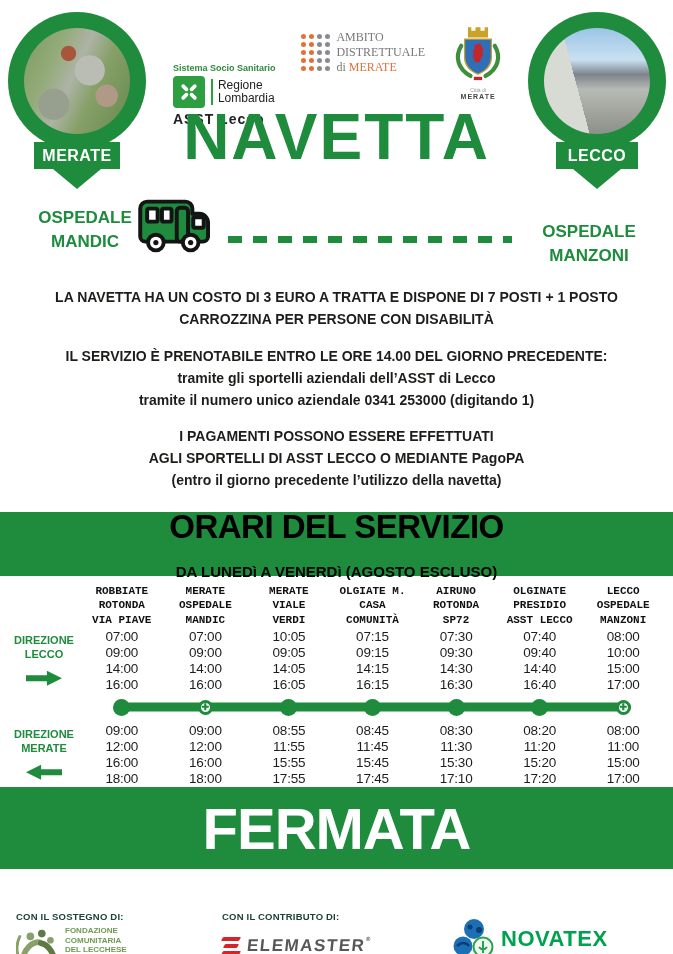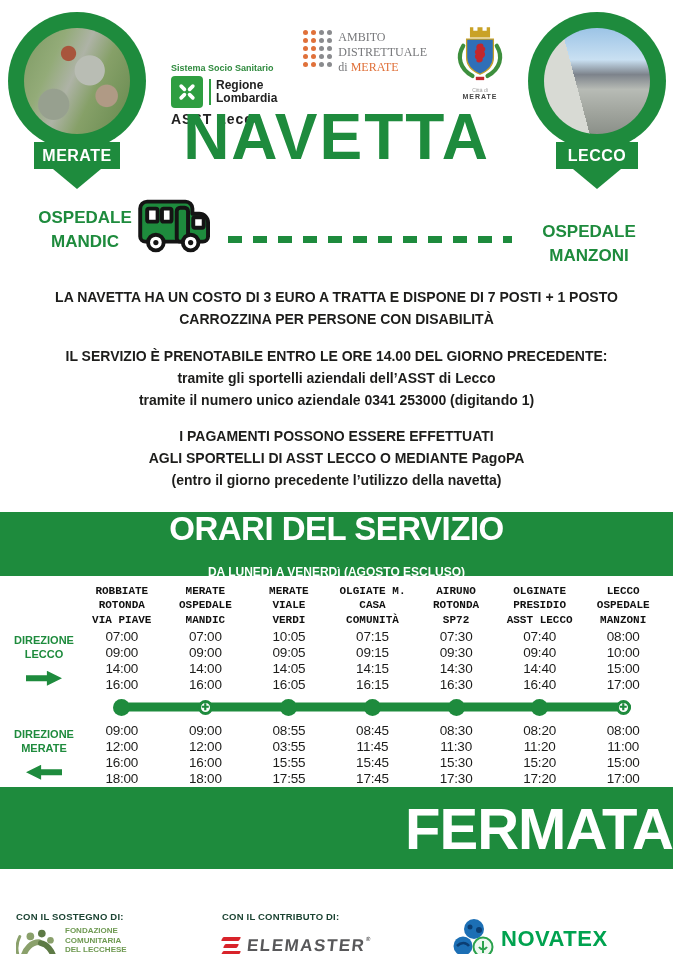--- a/index.html
+++ b/index.html
@@ -30,23 +30,23 @@
   .pin-tab{margin-top:-8px;min-width:82px;padding:5px 8px 4px;background:var(--green);text-align:center;}
   .pin-tab span{color:#fff;font-weight:800;font-size:16px;letter-spacing:.5px;}
   .pin-point{width:0;height:0;border-left:24px solid transparent;border-right:24px solid transparent;border-top:20px solid var(--green);}
 
   
   .logo-row{position:absolute;left:155px;right:150px;top:22px;display:flex;justify-content:center;align-items:flex-start;gap:26px;}
   .logo-regione{display:flex;flex-direction:column;gap:3px;}
   .sistema{color:#2f8a3e;font-size:9px;font-weight:600;margin-top:41px;}
   .reg-row{display:flex;align-items:center;gap:6px;}
   .reg-badge{width:32px;height:32px;background:#2f9e41;border-radius:4px;display:flex;align-items:center;justify-content:center;}
-  .reg-name{font-size:12px;line-height:1.1;color:#222;font-weight:700;border-left:2px solid #2f9e41;padding-left:5px;}
+  .reg-name{font-size:12px;line-height:1.1;color:#222;font-weight:400;border-left:2px solid #2f9e41;padding-left:5px;}
   .asst{font-size:14px;color:#222;letter-spacing:1px;font-weight:600;}
-  .logo-ambito{display:flex;gap:5px;margin-top:8px;}
+  .logo-ambito{display:flex;gap:5px;align-items:center;margin-top:8px;}
   .dots{display:grid;grid-template-columns:repeat(4,6px);grid-auto-rows:6px;gap:2px;}
   .dots i{width:5px;height:5px;border-radius:50%;background:#8a8b8e;}
   .dots i.o{background:var(--orange);}
   .ambito-text{font-family:"Liberation Serif", serif;font-size:12px;line-height:1.25;color:#77787b;}
   .ambito-text .city{color:var(--orange);}
   .logo-comune{display:flex;flex-direction:column;align-items:center;margin-top:2px;}
   .comune-top{font-size:5px;color:#999;margin-top:1px;}
   .comune-city{font-size:7px;font-weight:700;color:#444;letter-spacing:1px;}
 
   
@@ -62,23 +62,23 @@
   
   .info{position:absolute;top:278px;left:36px;right:36px;text-align:center;color:var(--dark);}
   .info .p{font-size:14px;font-weight:700;line-height:22px;}
   .info .p1{margin-top:8px;}
   .info .p2{margin-top:15px;}
   .info .p3{margin-top:14px;}
   .info .p4{margin-top:20px;font-size:12.5px;font-weight:700;}
 
   
   .orari{position:absolute;top:512px;left:0;right:0;height:64px;background:var(--green);
-         display:flex;flex-direction:column;align-items:center;justify-content:center;color:#ffffff;}
+         display:flex;flex-direction:column;align-items:center;justify-content:center;color:#000000;}
   .orari-title{font-size:33px;font-weight:800;letter-spacing:-.5px;}
-  .orari-sub{font-size:12px;font-weight:700;margin-top:17px;}
+  .orari-sub{font-size:15px;font-weight:700;margin-top:17px;}
 
   
   .tt{position:absolute;top:581px;left:8px;right:8px;
       display:grid;grid-template-columns:72px repeat(7,1fr);
       grid-template-rows:47px repeat(4,16px) 30px repeat(4,16px);align-items:center;}
   .tt-head{align-self:start;padding-top:3px;text-align:center;font-size:11px;font-weight:700;line-height:1.3;color:#111;font-family:Liberation Mono, monospace;}
   .tt-time{text-align:center;font-size:13.5px;font-weight:500;color:var(--dark);letter-spacing:-.2px;}
   .dir-cell{grid-row:span 4;display:flex;flex-direction:column;align-items:center;gap:9px;}
   .dir-label{color:var(--green);font-size:11px;font-weight:800;text-align:center;line-height:1.25;}
   .arrow{width:36px;height:15px;background:var(--green);
@@ -90,21 +90,21 @@
                transform:translateY(-50%);background:var(--green);border-radius:5px;}
   .route-nodes{position:absolute;inset:0;display:flex;}
   .rn{flex:1;display:flex;align-items:center;justify-content:center;}
   .dot{width:17px;height:17px;border-radius:50%;background:var(--green);}
   .hospnode{width:15px;height:15px;border-radius:50%;background:#fff;border:3px solid var(--green);
             display:flex;align-items:center;justify-content:center;color:var(--green);font-size:9px;font-weight:900;}
   .hospnode::after{content:"✚";}
 
   
   .fermata{position:absolute;top:787px;left:0;right:0;height:82px;background:var(--green);
-           display:flex;align-items:center;justify-content:flex-end;}
+           display:flex;align-items:center;justify-content:center;}
   .fermata span{color:#fff;font-size:58px;font-weight:800;letter-spacing:-1px;}
 
   
   .footer{position:absolute;left:0;right:0;top:875px;bottom:0;margin-top:28px;}
   .foot-label{font-size:9.5px;font-weight:800;color:#1b4332;letter-spacing:.2px;}
   .sostegno{position:absolute;left:16px;top:8px;}
   .fond-row{display:flex;align-items:flex-start;gap:5px;margin-top:4px;}
   .fond-text{font-size:8px;font-weight:700;color:#6f9a52;line-height:1.2;}
   .fond-sub{font-size:6.5px;color:#aabf93;font-weight:400;margin-top:2px;}
   .contributo{position:absolute;left:222px;top:8px;}
@@ -340,37 +340,37 @@
     </div>
     <div class="tt-time">09:00</div>
     <div class="tt-time">09:00</div>
     <div class="tt-time">08:55</div>
     <div class="tt-time">08:45</div>
     <div class="tt-time">08:30</div>
     <div class="tt-time">08:20</div>
     <div class="tt-time">08:00</div>
     <div class="tt-time">12:00</div>
     <div class="tt-time">12:00</div>
-    <div class="tt-time">03:55</div>
+    <div class="tt-time">11:55</div>
     <div class="tt-time">11:45</div>
     <div class="tt-time">11:30</div>
     <div class="tt-time">11:20</div>
     <div class="tt-time">11:00</div>
     <div class="tt-time">16:00</div>
     <div class="tt-time">16:00</div>
     <div class="tt-time">15:55</div>
     <div class="tt-time">15:45</div>
     <div class="tt-time">15:30</div>
     <div class="tt-time">15:20</div>
     <div class="tt-time">15:00</div>
     <div class="tt-time">18:00</div>
     <div class="tt-time">18:00</div>
     <div class="tt-time">17:55</div>
     <div class="tt-time">17:45</div>
-    <div class="tt-time">17:30</div>
+    <div class="tt-time">17:10</div>
     <div class="tt-time">17:20</div>
     <div class="tt-time">17:00</div>
   </div>
 
   <div class="fermata">
     <span>FERMATA</span>
   </div>
 
   <div class="footer">
     <div class="sostegno">

